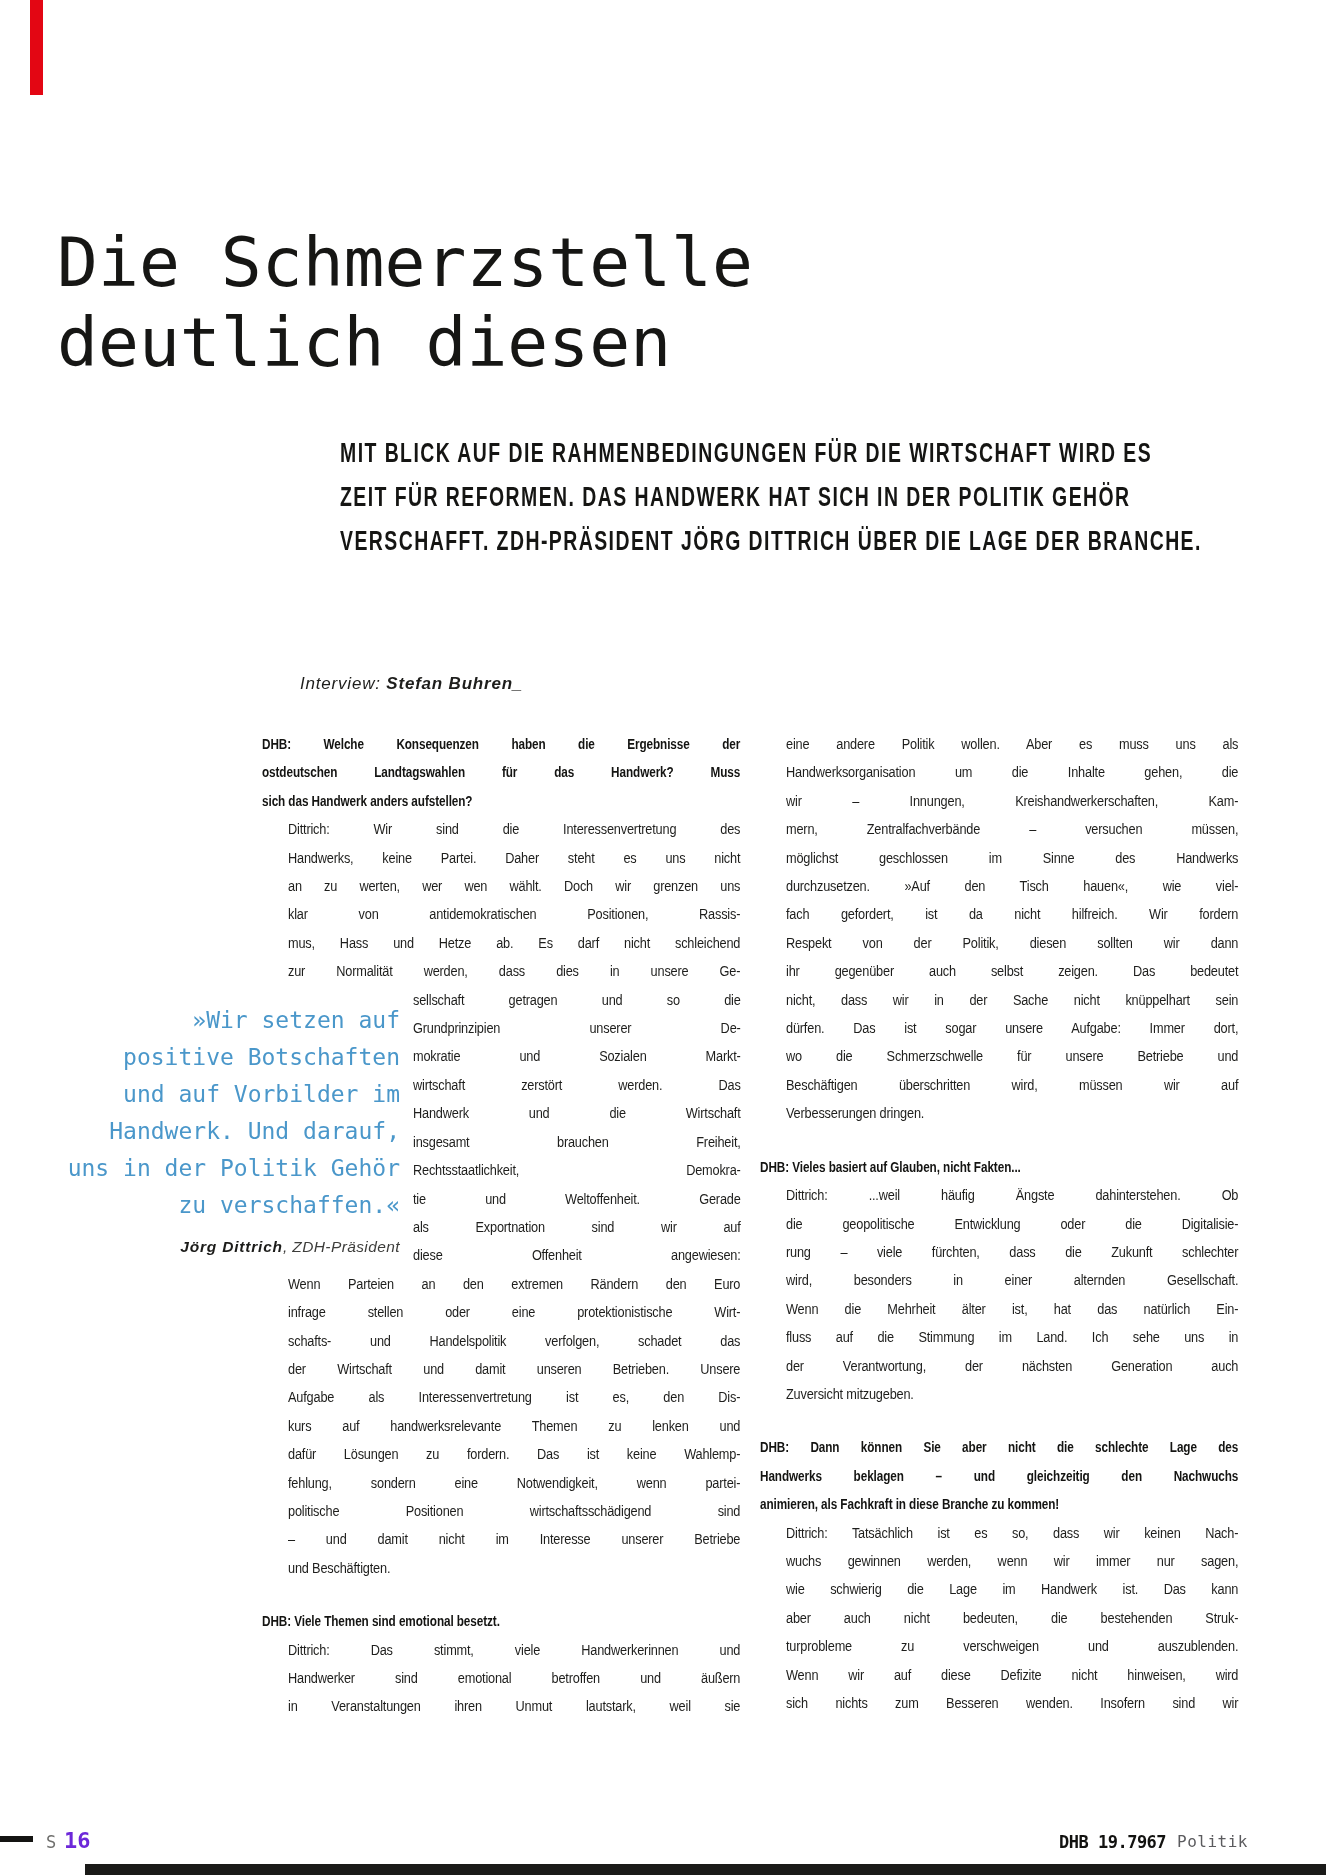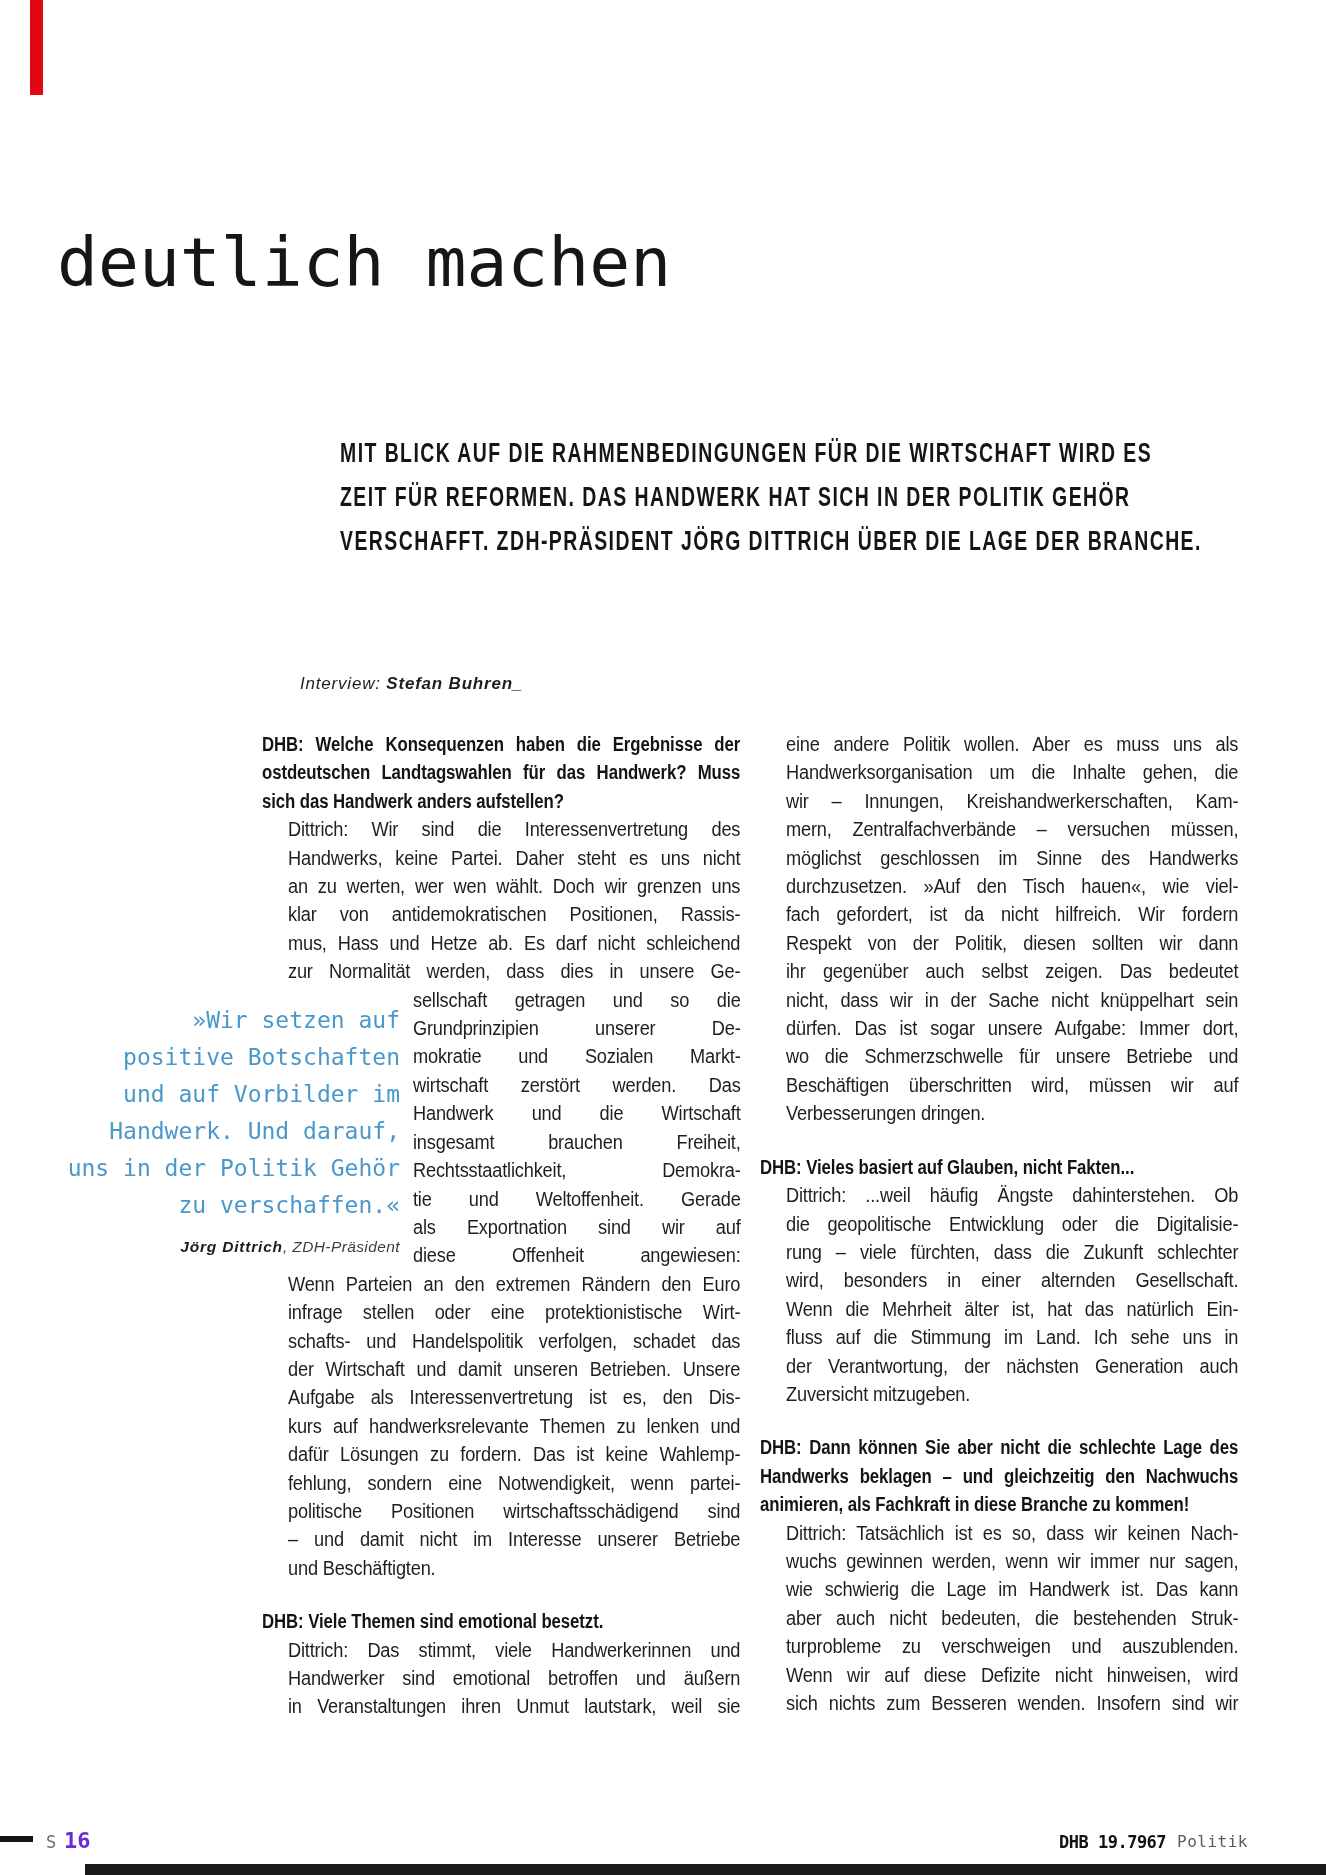--- a/index.html
+++ b/index.html
@@ -13,21 +13,21 @@
   .headline{position:absolute;left:57px;top:223px;font-family:"DejaVu Sans Mono",monospace;
     font-size:68px;line-height:80px;font-weight:400;color:#161614;letter-spacing:0;white-space:nowrap;}
   
   .standfirst{position:absolute;left:340px;top:431px;}
   .standfirst .sline{font-weight:bold;font-size:27px;line-height:44px;letter-spacing:2px;
     transform:scaleX(0.72);transform-origin:left center;white-space:nowrap;color:#151513;}
   
   .credit{position:absolute;left:260px;top:674px;font-size:17px;font-style:italic;letter-spacing:0.8px;color:#1e1e1c;margin-left:40px;}
   .credit .name{font-weight:bold;}
   
-  .col{position:absolute;top:730px;width:478px;font-size:20px;line-height:28.4px;}
+  .col{position:absolute;top:730px;width:478px;font-size:14px;line-height:28.4px;}
   .col-left{left:262px;}
   .col-right{left:760px;}
   .block.q:not(:first-child){margin-top:25px;}
   .line{text-align:justify;text-align-last:justify;transform-origin:left center;letter-spacing:-0.2px;}
   .line.end{text-align-last:left;}
   .line.a{margin-left:26px;width:497px;transform:scaleX(0.91);}
   .line.a.narrow{margin-left:151px;width:360px;}
   .line.q{width:570px;transform:scaleX(0.839);font-weight:bold;letter-spacing:-0.1px;color:#141412;}
   
   .pull-quote{position:absolute;left:55px;top:1002px;width:345px;text-align:right;
@@ -43,21 +43,22 @@
   .bottom-bar{position:absolute;left:85px;top:1864px;width:1241px;height:11px;background:#1a1a18;}
 </style>
 </head>
 <body>
 
 <div class="page">
 
   <div class="red-bar" style="background: rgb(227, 6, 19);"></div>
 
   <div class="headline">
-      <div class="hline">deutlich machen</div>
+      <div class="hline">Die Schmerzstelle</div>
+      <div class="hline">deutlich diesen</div>
     </div>
 
   <div class="standfirst">
       <div class="sline">MIT BLICK AUF DIE RAHMENBEDINGUNGEN FÜR DIE WIRTSCHAFT WIRD ES</div>
       <div class="sline">ZEIT FÜR REFORMEN. DAS HANDWERK HAT SICH IN DER POLITIK GEHÖR</div>
       <div class="sline">VERSCHAFFT. ZDH-PRÄSIDENT JÖRG DITTRICH ÜBER DIE LAGE DER BRANCHE.</div>
     </div>
 
   <div class="credit">
     <span>Interview:</span>

